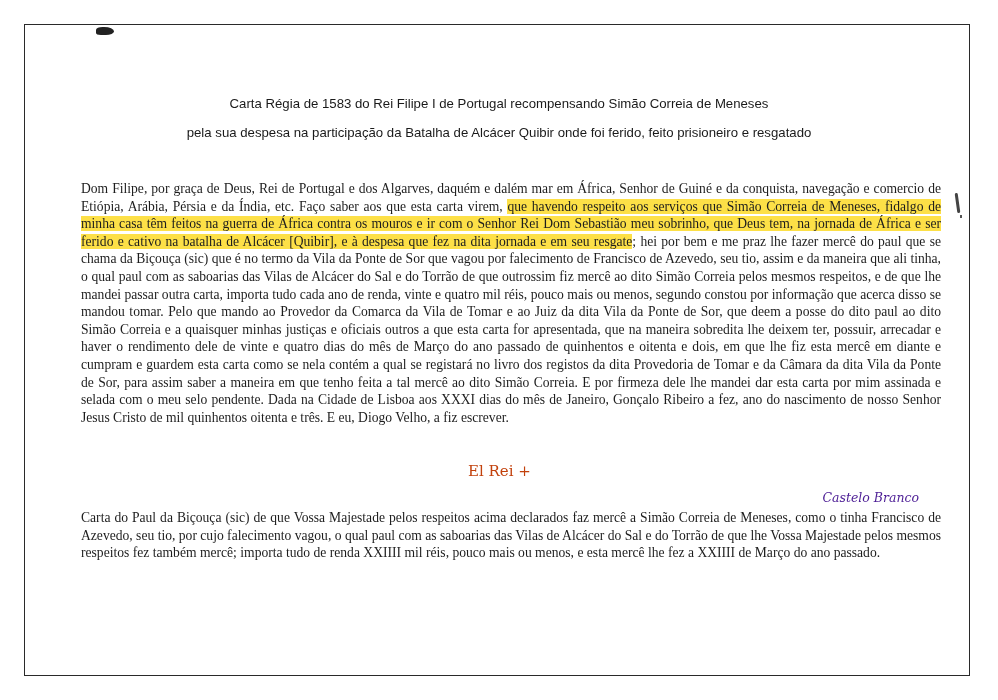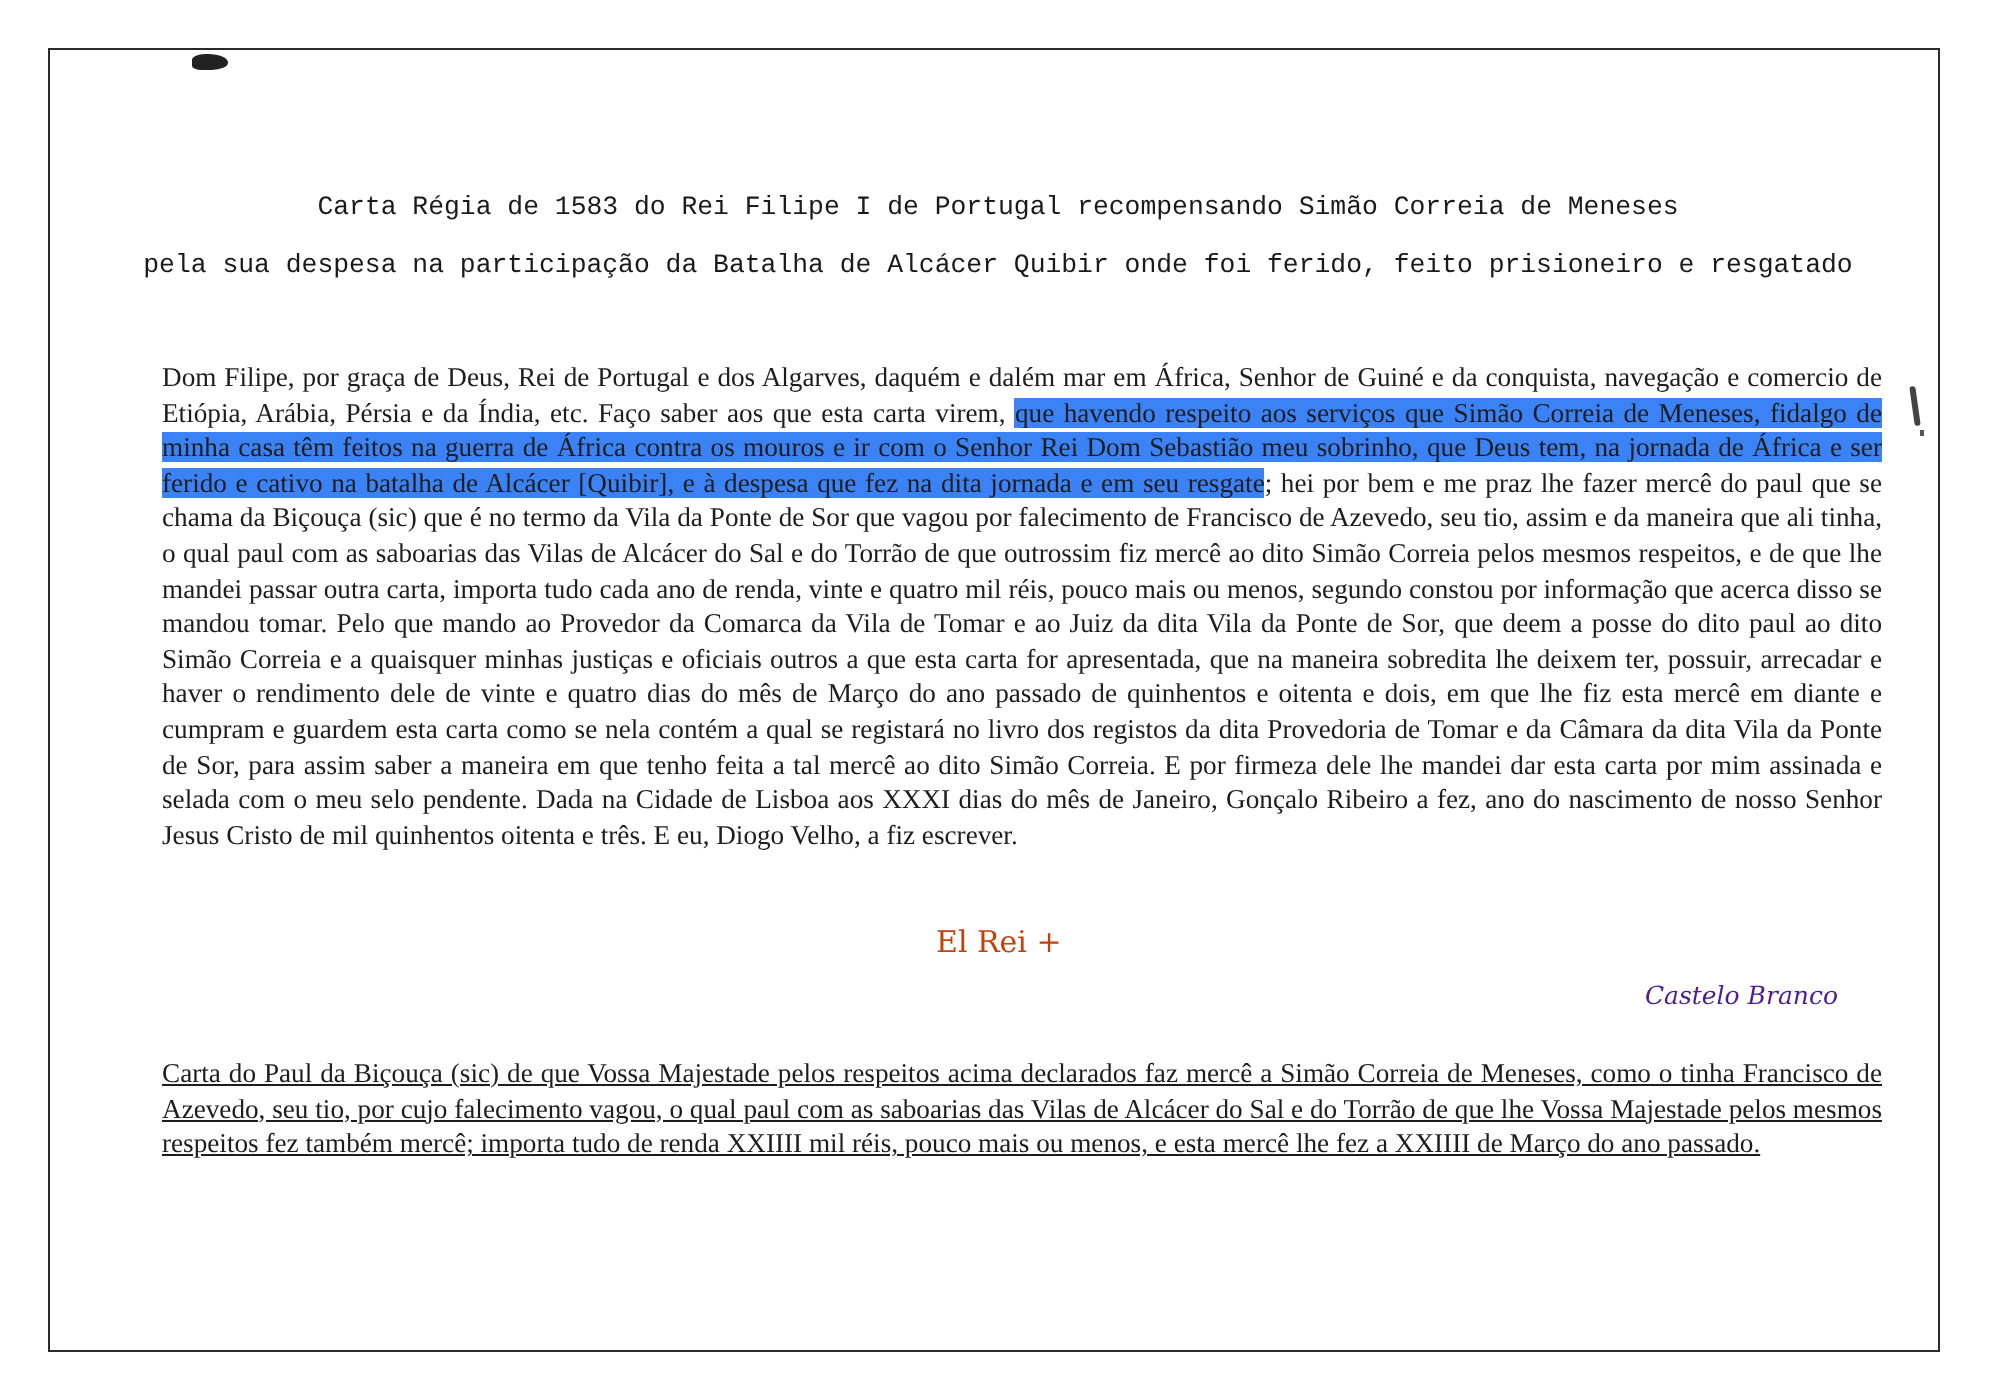--- a/index.html
+++ b/index.html
@@ -48,21 +48,21 @@
       top: 215px;
       width: 2px;
       height: 3px;
       background: #555;
     }
     .title {
       position: absolute;
       left: 0;
       width: 998px;
       text-align: center;
-      font-family: Liberation Mono, monospace;
+      font-family: Liberation Sans, sans-serif;
       font-size: 13.2px;
       color: #1a1a1a;
       margin: 0;
       font-weight: normal;
       white-space: nowrap;
     }
     .title.line1 { top: 96px; }
     .title.line2 { top: 125px; }
 
     .body-text {
@@ -70,23 +70,23 @@
       left: 81px;
       width: 860px;
       font-family: "Liberation Serif", serif;
       font-size: 13.6px;
       line-height: 17.6px;
       text-align: justify;
       color: #1d1d1d;
       margin: 0;
     }
     .para1 { top: 180px; }
-    .para2 { top: 528px; text-decoration: underline; }
+    .para2 { top: 509px; }
     .hl {
-      background: #3b82f6;
+      background: #fde047;
     }
     .signature {
       position: absolute;
       left: 468px;
       top: 462px;
       font-family: "DejaVu Serif", serif;
       font-size: 15px;
       color: #c2410c;
       margin: 0;
     }

